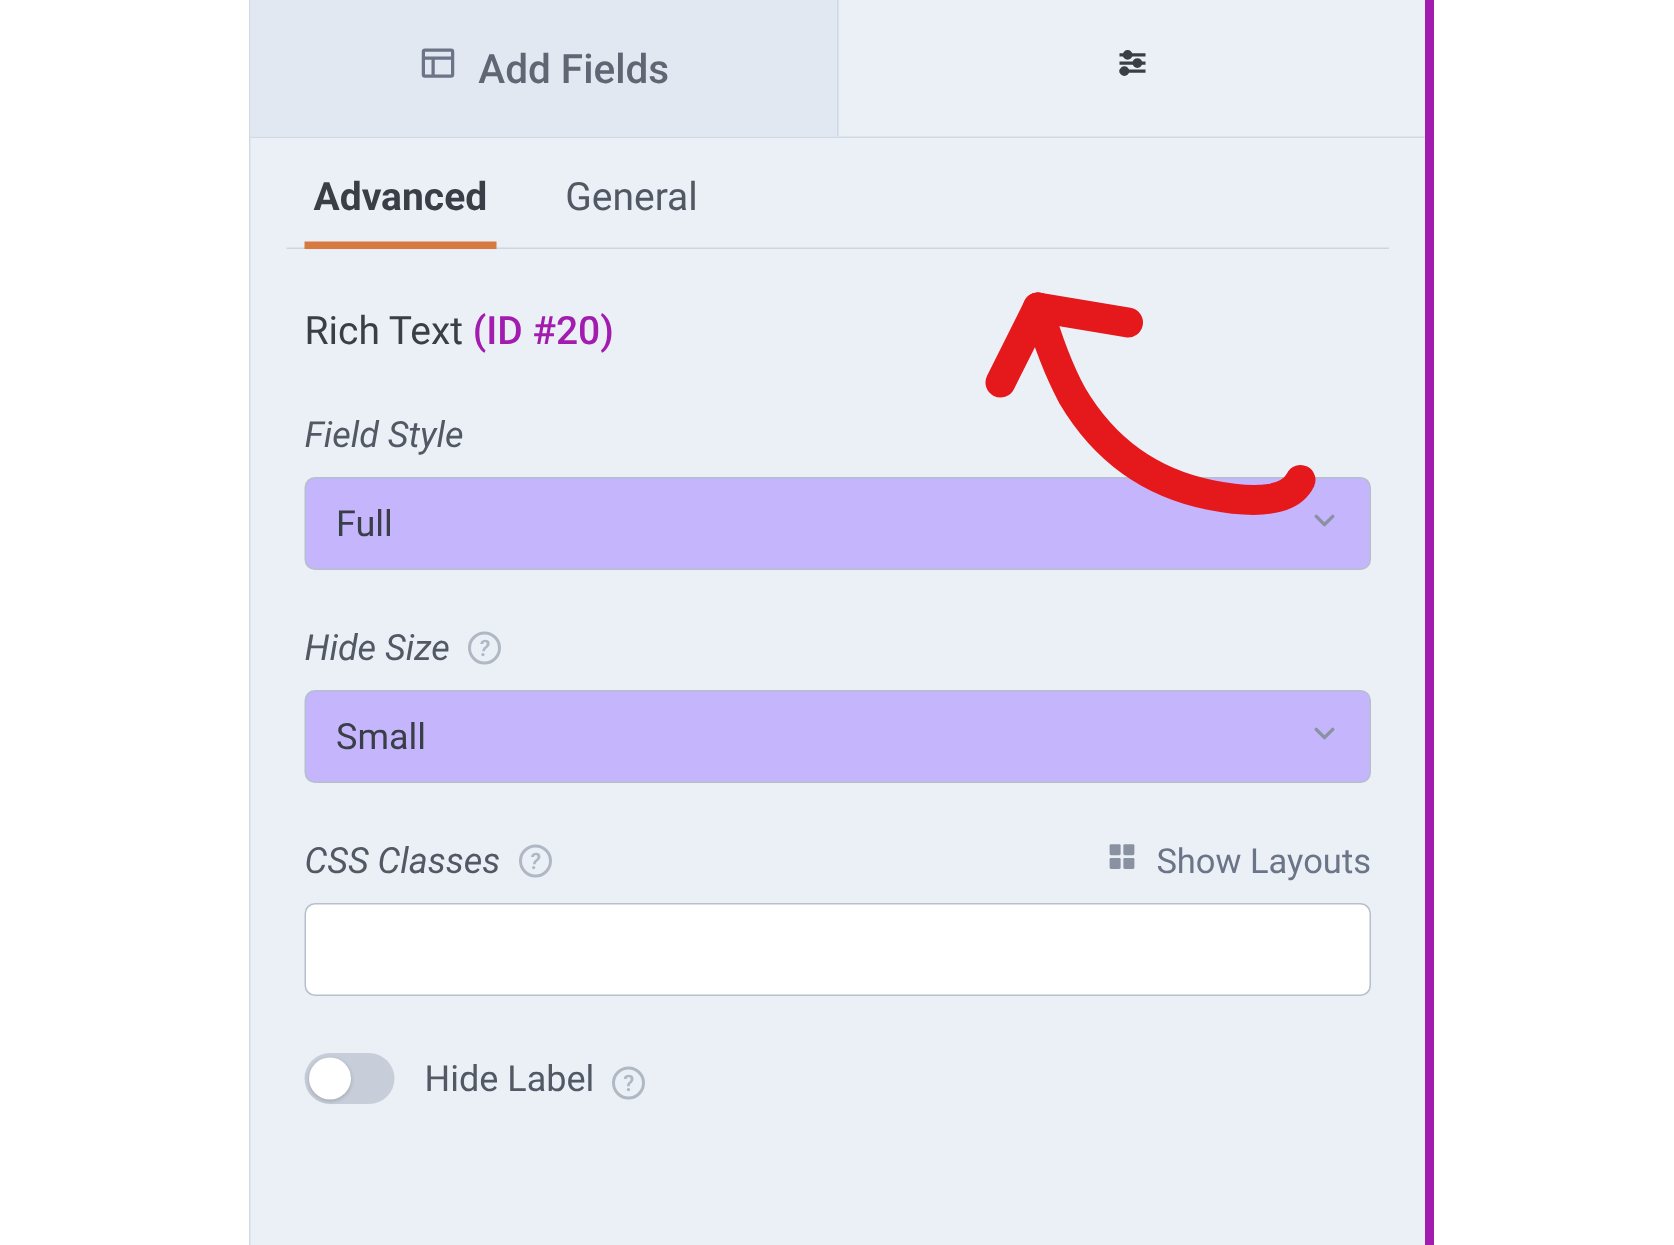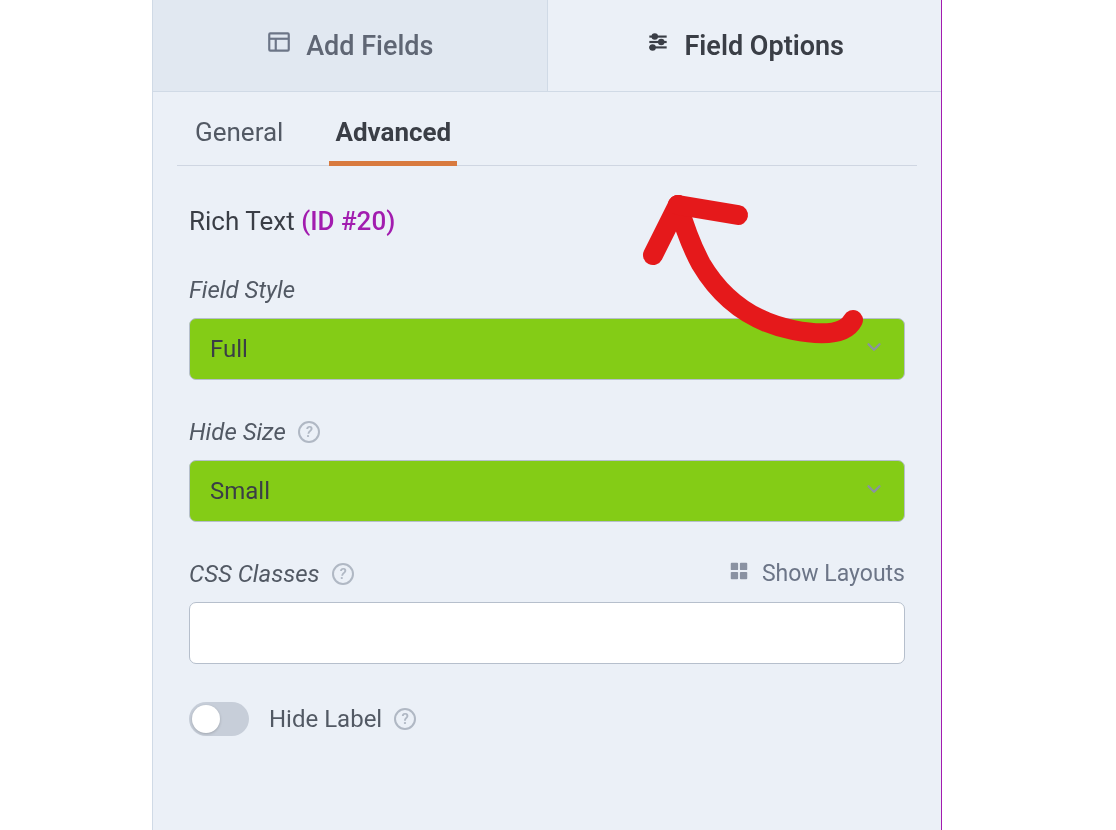--- a/index.html
+++ b/index.html
@@ -9,27 +9,27 @@
     }
     body {
       font-family: -apple-system, BlinkMacSystemFont, "Segoe UI", Roboto, Helvetica, Arial, sans-serif;
       background: #ffffff;
       width: 1116px;
       height: 830px;
       position: relative;
     }
     .panel {
       position: absolute;
-      left: 152px;
+      left: 166px;
       top: 0;
       width: 790px;
       height: 830px;
       background: #ebf0f7;
       border-left: 1px solid #d0dae6;
-      border-right: 1px solid #a21caf;
+      border-right: 6px solid #a21caf;
     }
     .top-tabs {
       display: flex;
       height: 92px;
       border-bottom: 1px solid #d0dae6;
     }
     .top-tab {
       flex: 1;
       display: flex;
       align-items: center;
@@ -124,21 +124,21 @@
       font-size: 15px;
       font-weight: 600;
       cursor: pointer;
     }
     .select-wrap {
       position: relative;
     }
     .select {
       width: 100%;
       height: 62px;
-      background: #84cc16;
+      background: #c4b5fd;
       border: 1px solid #b6bfcc;
       border-radius: 7px;
       padding: 0 20px;
       font-size: 24px;
       color: #3a3e46;
       display: flex;
       align-items: center;
       cursor: pointer;
     }
     .select-chevron {
@@ -153,21 +153,21 @@
       height: 62px;
       background: #ffffff;
       border: 1px solid #b6bfcc;
       border-radius: 7px;
       padding: 0 20px;
       font-size: 24px;
       color: #3a3e46;
     }
     .show-layouts {
       display: flex;
-      align-items: flex-start;
+      align-items: center;
       gap: 12px;
       font-size: 23px;
       color: #6c7587;
       cursor: pointer;
     }
     .show-layouts svg {
       width: 22px;
       height: 22px;
     }
     .toggle-row {
@@ -191,21 +191,21 @@
       width: 28px;
       height: 28px;
       background: #ffffff;
       border-radius: 50%;
       box-shadow: 0 1px 3px rgba(0,0,0,0.2);
     }
     .toggle-label {
       font-size: 24px;
       color: #525964;
       display: flex;
-      align-items: center;
+      align-items: flex-end;
       gap: 12px;
     }
     .arrow-annotation {
       position: absolute;
       left: 480px;
       top: 170px;
       pointer-events: none;
     }
   </style>
 </head>
@@ -228,27 +228,26 @@
       <span>
         <svg viewBox="0 0 24 24" fill="none" stroke="#3a3e46" stroke-width="2">
           <line x1="4" y1="7" x2="20" y2="7"></line>
           <circle cx="9" cy="7" r="2" fill="#3a3e46"></circle>
           <line x1="4" y1="12" x2="20" y2="12"></line>
           <circle cx="15" cy="12" r="2" fill="#3a3e46"></circle>
           <line x1="4" y1="17" x2="20" y2="17"></line>
           <circle cx="7" cy="17" r="2" fill="#3a3e46"></circle>
         </svg>
       </span>
-      <span>Field Options</span>
     </div>
   </div>
 
   <div class="sub-tabs">
+    <div class="sub-tab active">Advanced</div>
     <div class="sub-tab">General</div>
-    <div class="sub-tab active">Advanced</div>
   </div>
 
   <div class="content">
 
     <div class="field-title">
       <span class="field-title-name">Rich Text</span>
       <span class="field-title-id">(ID #20)</span>
     </div>
 
     <div class="form-group">

